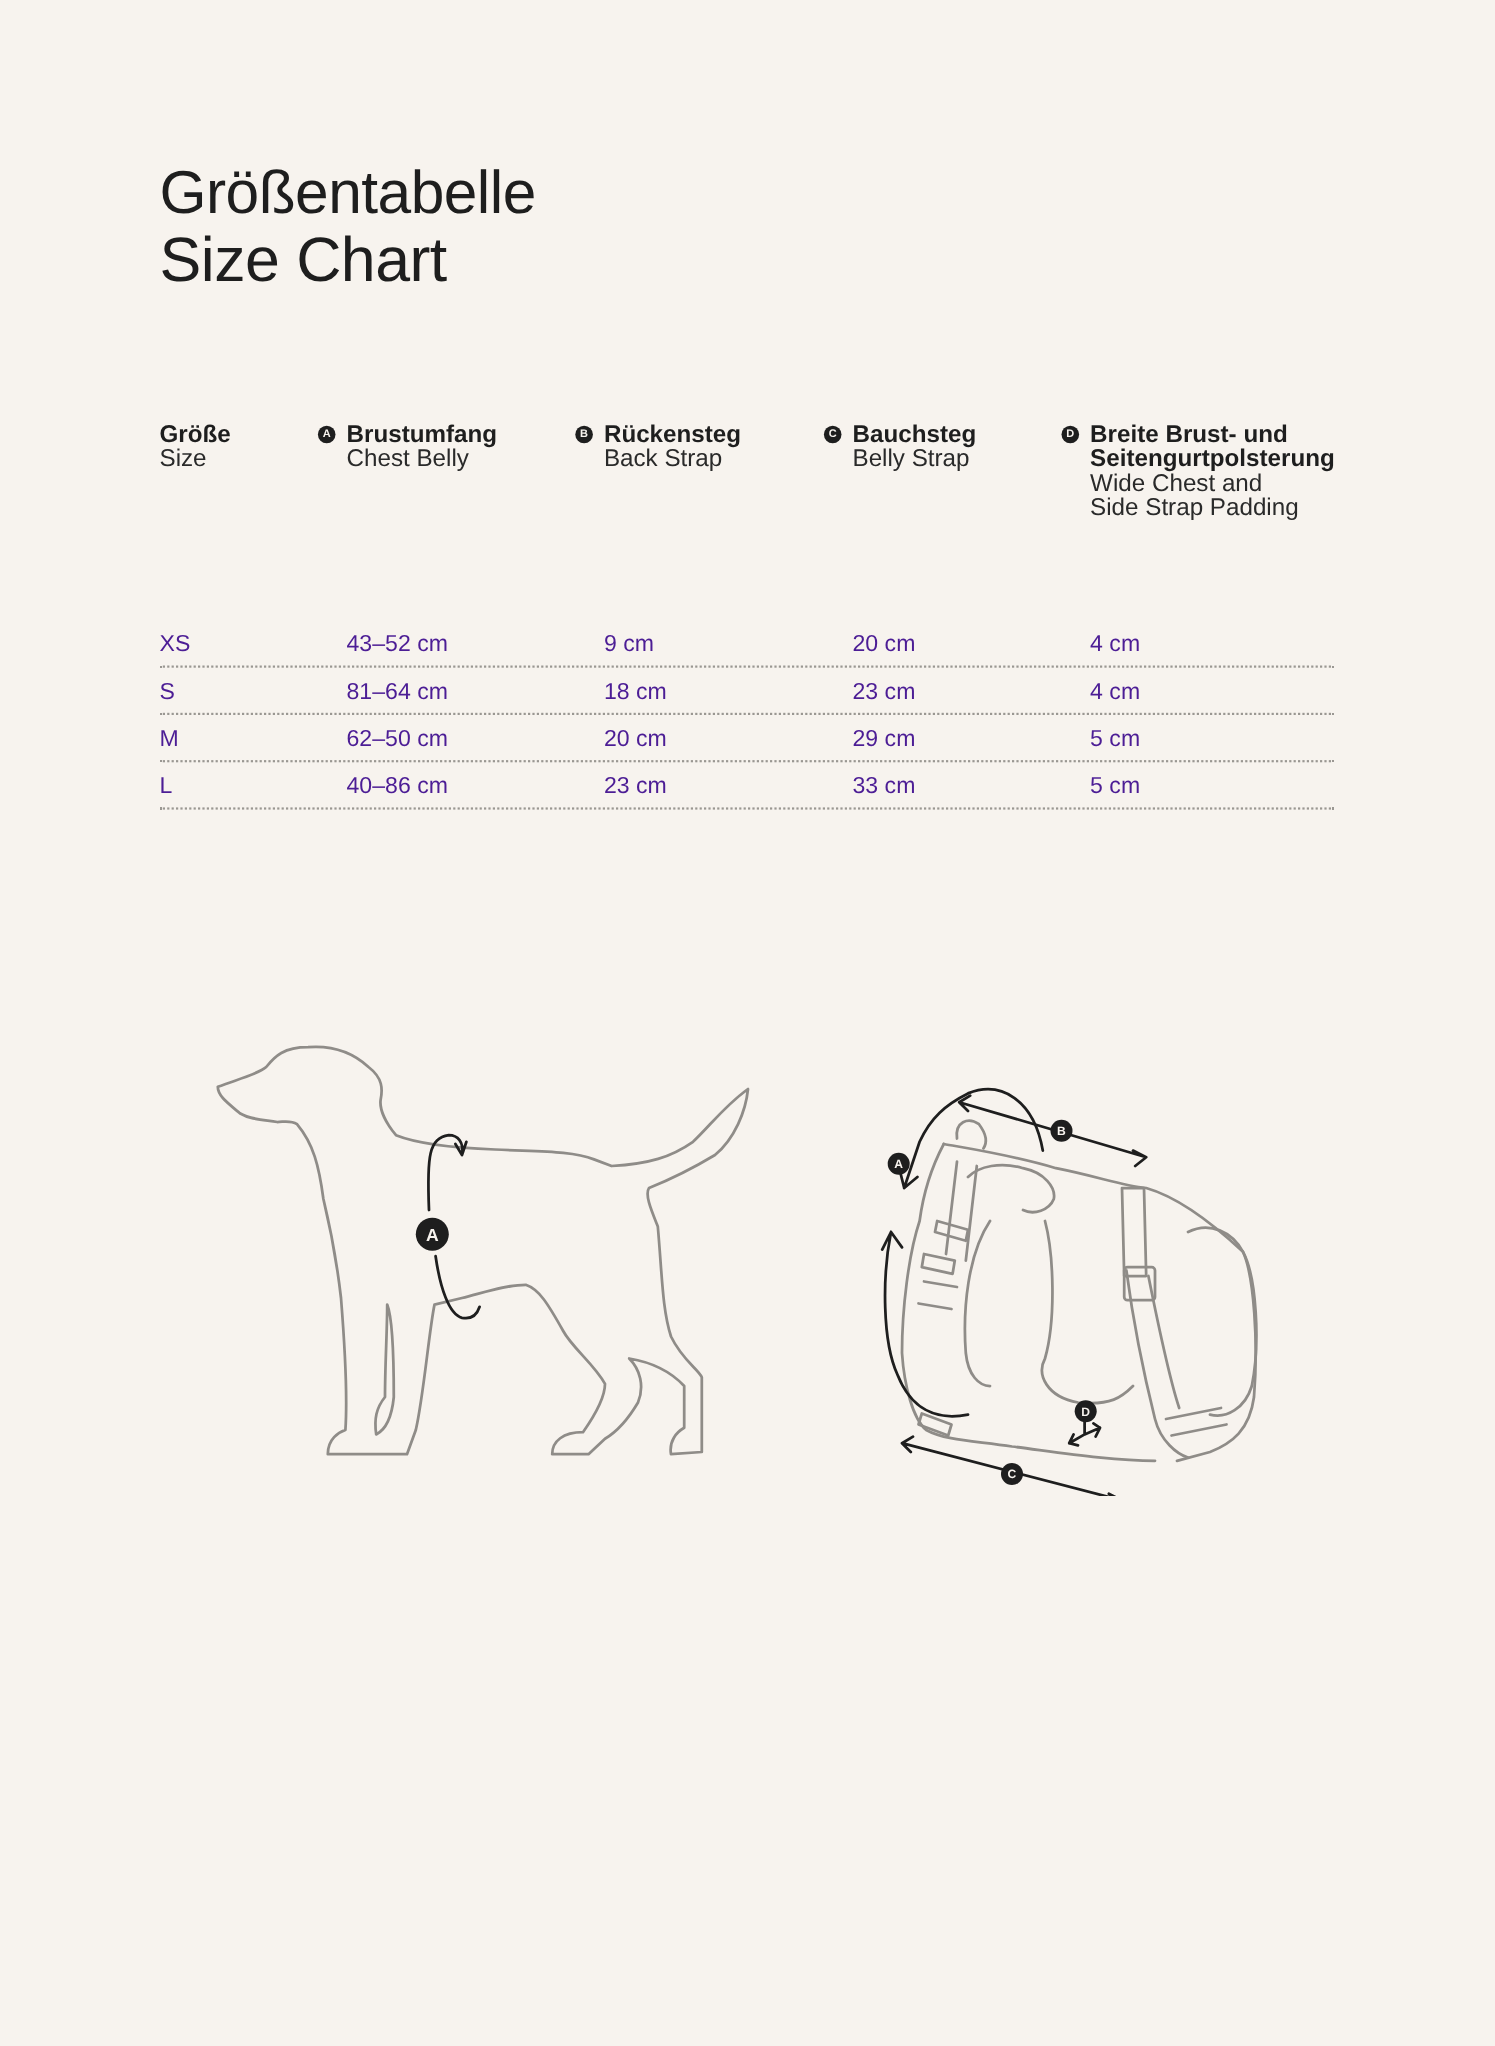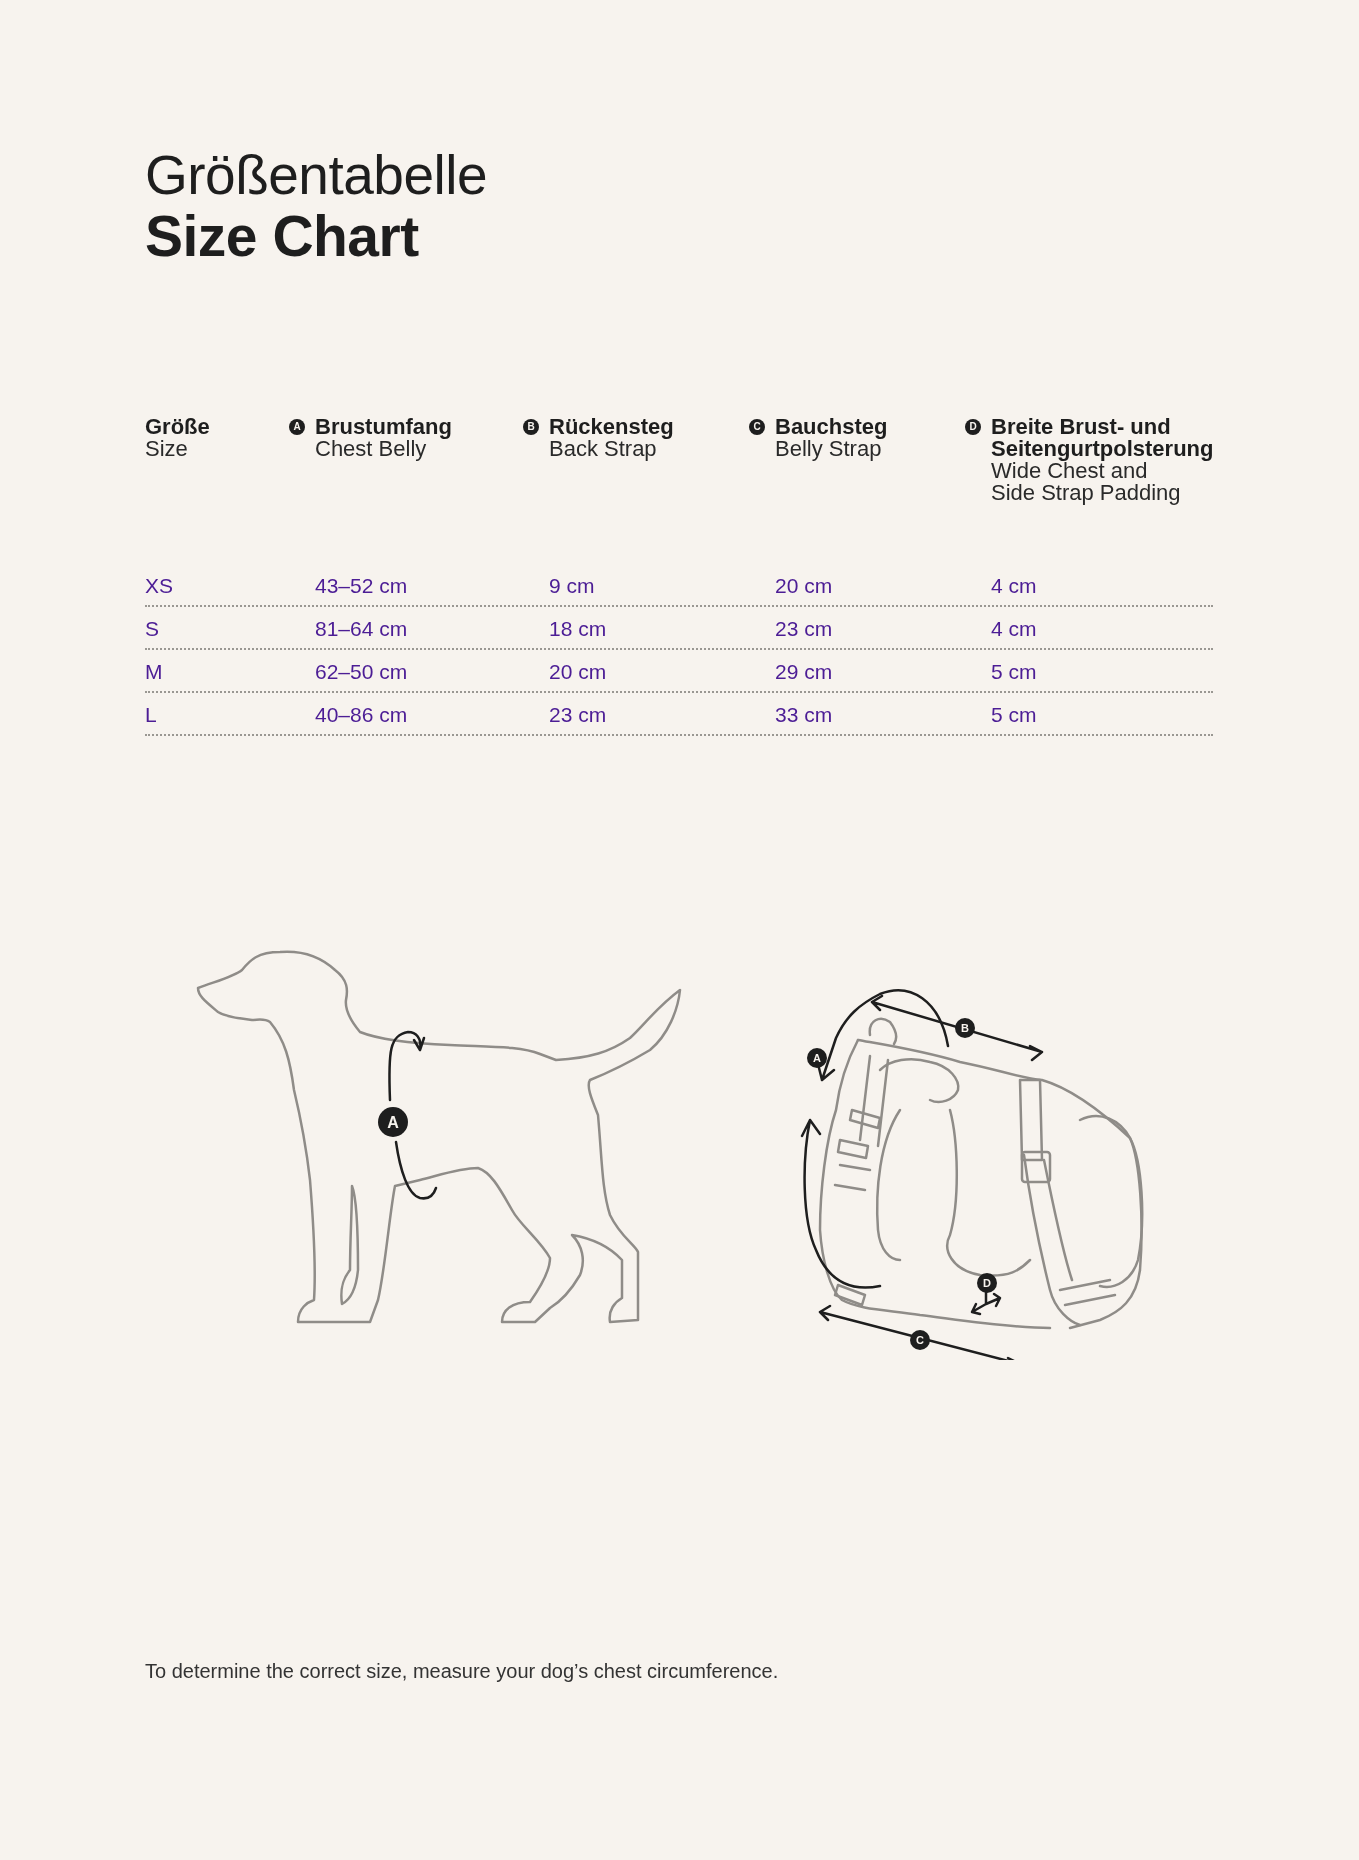--- a/index.html
+++ b/index.html
@@ -11,30 +11,30 @@
     position: relative;
     overflow: hidden;
   }
   .title-de {
     position: absolute; left: 145px; top: 145px;
     font-size: 55px; font-weight: normal; letter-spacing: -0.5px;
     line-height: 60px; margin: 0;
   }
   .title-en {
     position: absolute; left: 145px; top: 205px;
-    font-size: 57px; font-weight: bold; line-height: 62px;
+    font-size: 57px; font-weight: normal; line-height: 62px;
     letter-spacing: -0.5px;
   }
   .table {
     position: absolute; left: 145px; top: 384px; width: 1068px;
   }
   .thead { position: relative; height: 180px; }
   .th {
     position: absolute; top: 0;
-    font-size: 22px; line-height: 22px; margin-top: 32px;
+    font-size: 22px; line-height: 22px;
   }
   .th .de { font-weight: bold; display: block; }
   .th .en { font-weight: normal; display: block; color: #2a2a2a; }
   .th .badge {
     position: absolute; left: -26px; top: 3px;
     width: 16px; height: 16px; border-radius: 50%;
     background: #1e1e1e; color: #f7f3ee;
     font-size: 10px; font-weight: bold; line-height: 16px; text-align: center;
   }
   .row {
@@ -165,14 +165,13 @@
   <text x="37" y="102" font-size="11" fill="#f7f3ee" text-anchor="middle">A</text>
   <circle cx="185" cy="68" r="10" fill="#1e1e1e"></circle>
   <text x="185" y="72" font-size="11" fill="#f7f3ee" text-anchor="middle">B</text>
   <circle cx="140" cy="380" r="10" fill="#1e1e1e"></circle>
   <text x="140" y="384" font-size="11" fill="#f7f3ee" text-anchor="middle">C</text>
   <circle cx="207" cy="323" r="10" fill="#1e1e1e"></circle>
   <text x="207" y="327" font-size="11" fill="#f7f3ee" text-anchor="middle">D</text>
 </svg>
 
 <div class="footer">
-  <span class="en">To determine the correct size, measure your dog’s chest circumference.</span>
 </div>
 
 </body></html>

